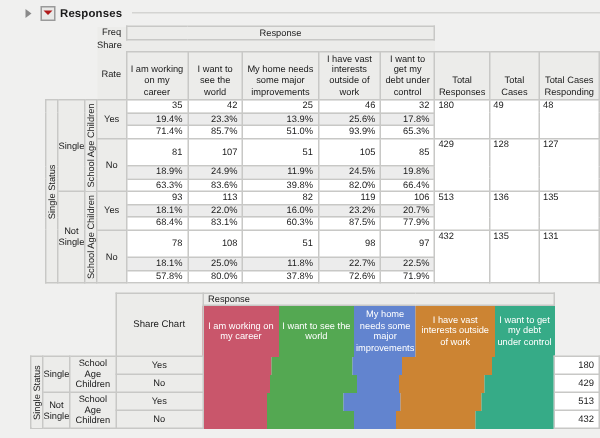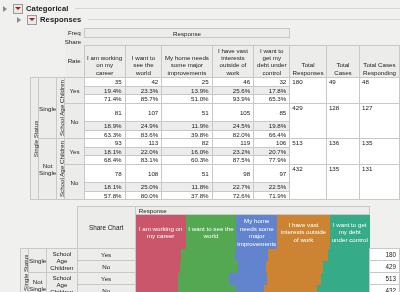--- a/index.html
+++ b/index.html
@@ -94,26 +94,20 @@
   .bar i{display:block;height:100%;}
   .totcell{
     text-align:right;padding-right:3px;background:#fff;
     border:1px solid #c8c8c6;font-size:6.3px;width:30px;
   }
 </style>
 </head>
 <body>
 
 <div class="outliner">
-  <div class="node">
-    <span class="tri"></span>
-    <span class="redbox"></span>
-    <span class="node-label">Categorical</span>
-    <span class="rule"></span>
-  </div>
   <div class="node lvl2">
     <span class="tri"></span>
     <span class="redbox"></span>
     <span class="node-label">Responses</span>
     <span class="rule"></span>
   </div>
 </div>
 
 <div class="tblwrap">
 <table>

